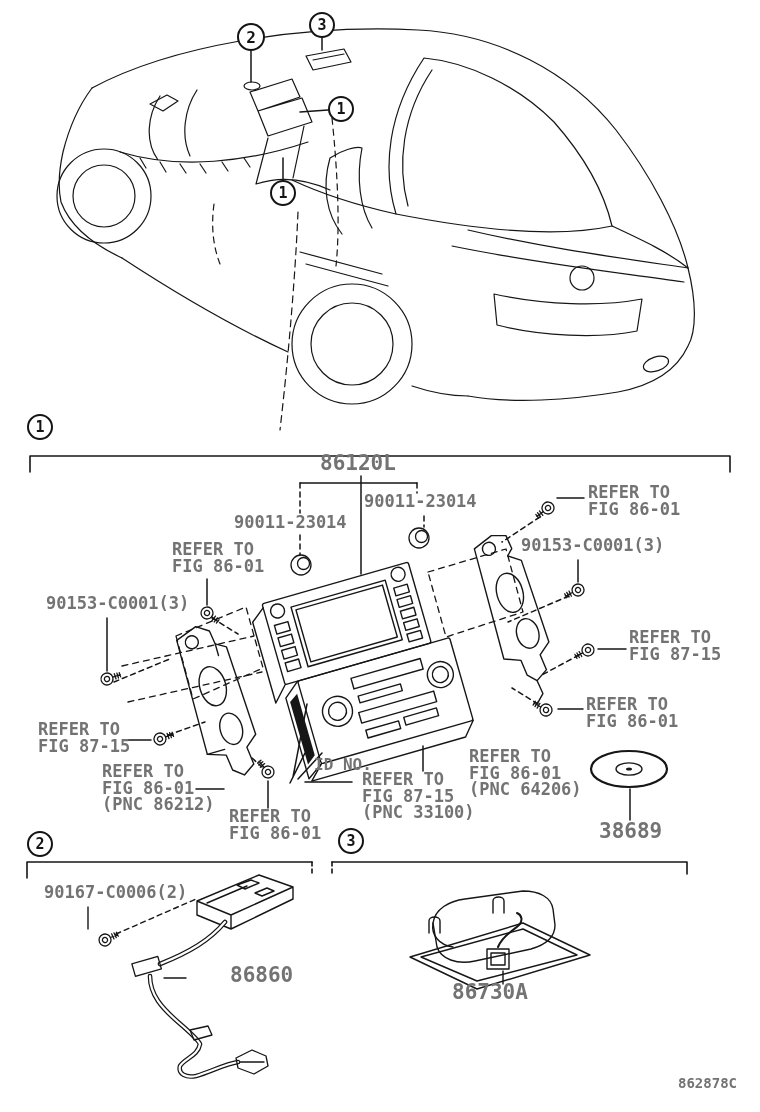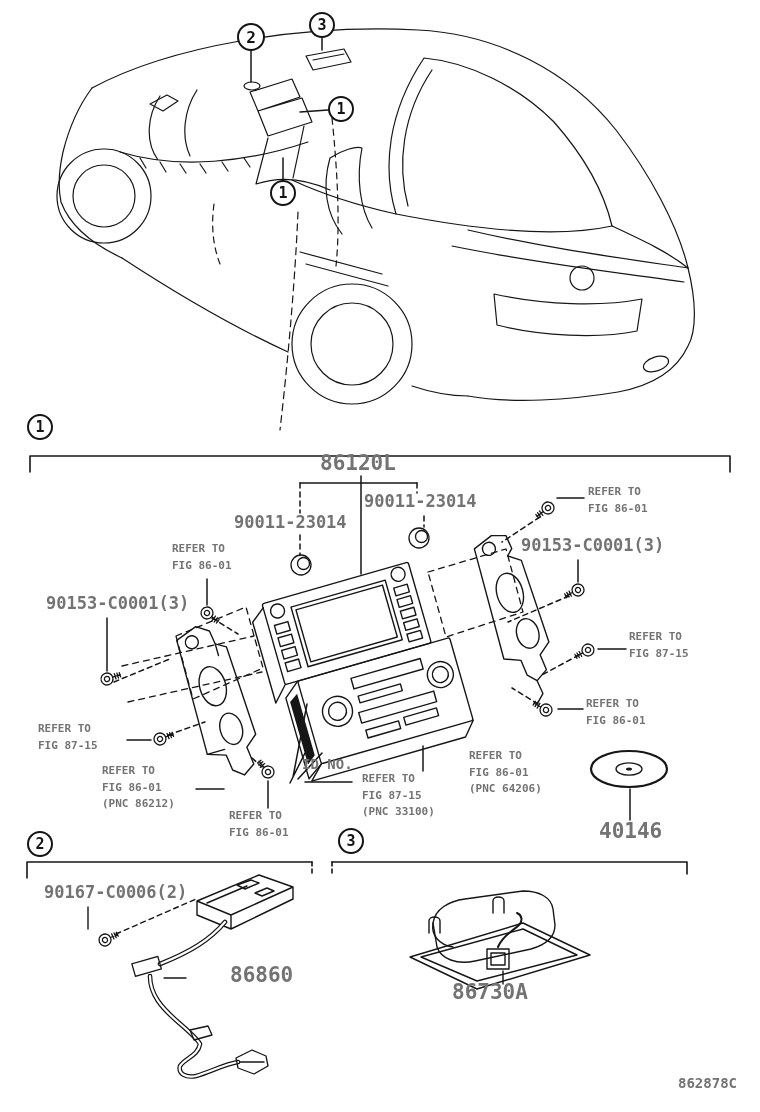--- a/index.html
+++ b/index.html
@@ -1,22 +1,22 @@
 <!DOCTYPE html>
 <html><head>
 <meta charset="utf-8">
 <style>
   html,body{margin:0;padding:0;background:#fff;}
   .page{position:relative;width:760px;height:1112px;background:#fff;overflow:hidden;
         font-family:"DejaVu Sans Mono","Liberation Mono",monospace;}
   svg.art{position:absolute;left:0;top:0;}
   .lbl{position:absolute;font-weight:700;color:#737373;white-space:nowrap;line-height:1;}
-  .s14{font-size:14px;}
+  .s14{font-size:16px;margin-left:12px;}
   .s15{font-size:14px;}
-  .s17{font-size:11px;line-height:16.5px;}
+  .s17{font-size:17px;line-height:16.5px;}
   .s18{font-size:17px;}
   .s21{font-size:21px;}
   .note div{line-height:16.5px;}
   .badge{position:absolute;width:26px;height:26px;border:2px solid #141414;border-radius:50%;
          background:#fff;display:flex;align-items:center;justify-content:center;
          font-weight:700;font-size:15px;color:#141414;box-sizing:border-box;}
   .badge.big{width:28px;height:28px;font-size:16px;}
 </style>
 </head>
 <body>
@@ -271,21 +271,21 @@
   <div>FIG 87-15</div>
   <div>(PNC 33100)</div>
 </div>
 <div class="lbl s17 note" style="left:469px;top:748px;">
   <div>REFER TO</div>
   <div>FIG 86-01</div>
   <div>(PNC 64206)</div>
 </div>
 
 <div class="lbl s14" style="left:302px;top:757px;">ID NO.</div>
-<div class="lbl s21" style="left:599px;top:821px;">40146</div>
+<div class="lbl s21" style="left:599px;top:821px;">38689</div>
 
 <div class="lbl s18" style="left:44px;top:884px;">90167-C0006(2)</div>
 <div class="lbl s21" style="left:187px;top:965px;margin-left:43px;">86860</div>
 
 <div class="lbl s21" style="left:452px;top:982px;">86730A</div>
 
 <div class="lbl s15" style="left:678px;top:1076px;">862878C</div>
 
 </div>
 

